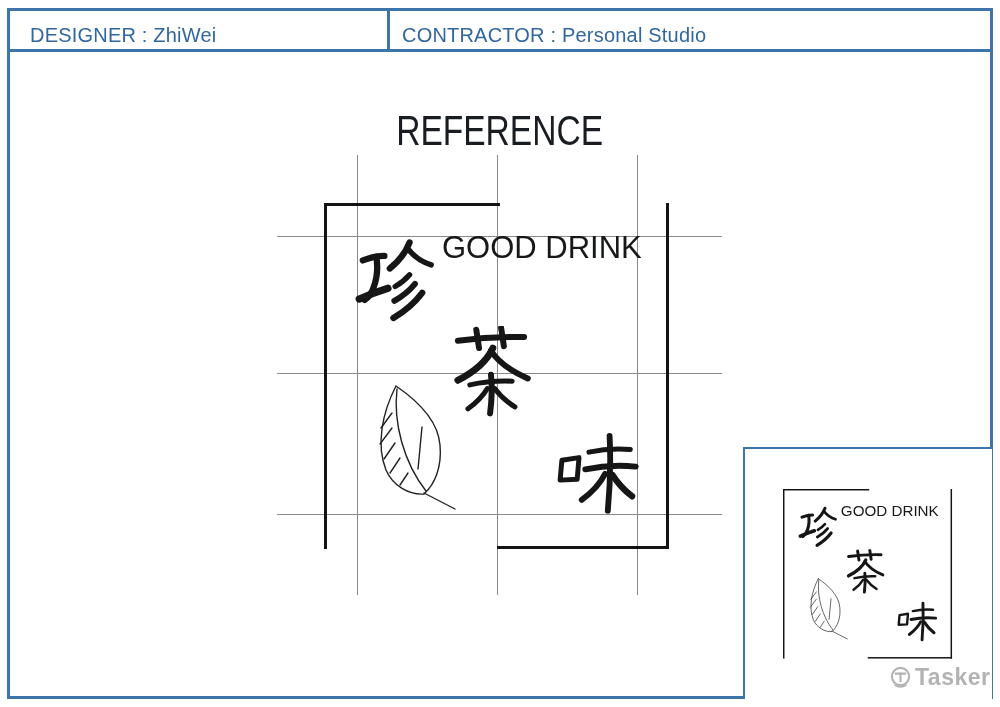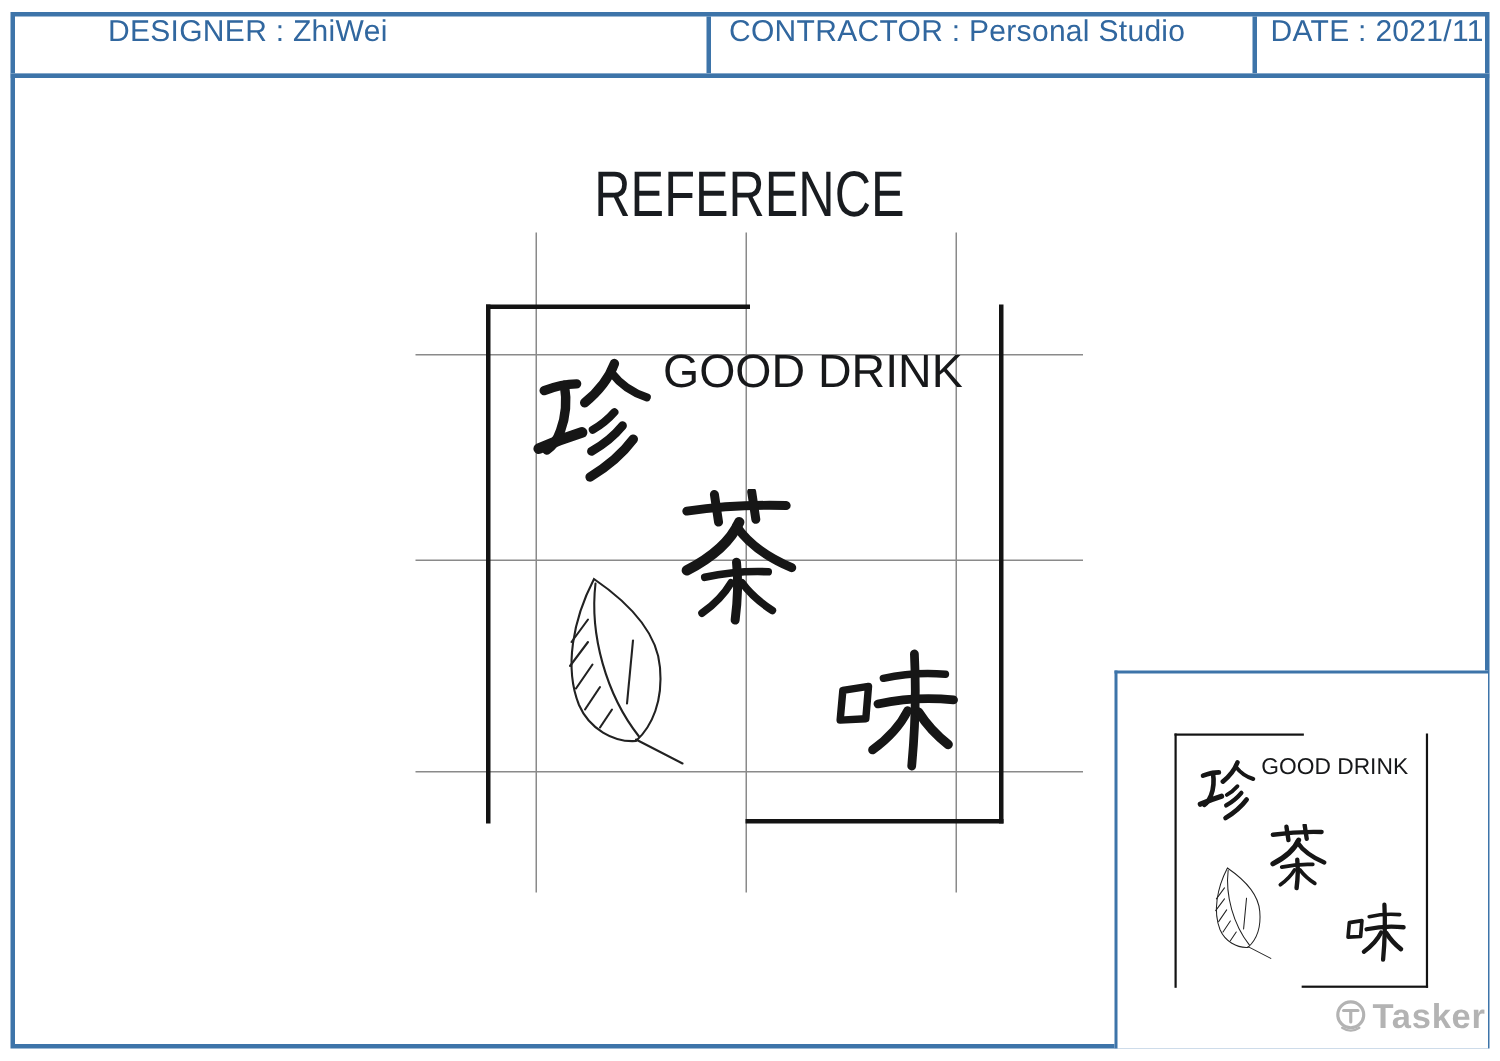--- a/index.html
+++ b/index.html
@@ -2,22 +2,22 @@
 <html><head>
 <meta charset="utf-8">
 <style>
   html,body{margin:0;padding:0;background:#ffffff;}
   .page{position:relative;width:1000px;height:707px;background:#ffffff;overflow:hidden;
         font-family:"Liberation Sans","DejaVu Sans",sans-serif;}
 
   
   .header{position:absolute;left:7px;top:8px;width:986px;height:44px;box-sizing:border-box;
           border:3px solid #3d74a9;display:flex;background:#fff;}
-  .hcell{display:flex;align-items:flex-end;box-sizing:border-box;padding:0 0 16px 20px;
-         color:#31679f;font-size:20px;letter-spacing:.2px;white-space:nowrap;overflow:hidden;margin-left:42px;}
+  .hcell{display:flex;align-items:flex-end;box-sizing:border-box;padding:0 0 2px 20px;
+         color:#31679f;font-size:20px;letter-spacing:.2px;white-space:nowrap;overflow:hidden;}
   .hcell-1{width:377px;}
   .hcell-2{width:322px;border-left:3px solid #3d74a9;padding-left:12px;}
   .hcell-3{flex:1;border-left:3px solid #3d74a9;padding-left:9px;}
 
   
   .main-box{position:absolute;left:7px;top:49px;width:986px;height:650px;box-sizing:border-box;
             border:3px solid #3d74a9;background:#fff;}
 
   .title{position:absolute;left:0;top:107px;width:1000px;text-align:center;
          font-size:43px;line-height:1.1;color:#191c20;}
@@ -114,23 +114,20 @@
 
 <div class="page">
 
   <div class="header">
     <div class="hcell hcell-1">
       <span>DESIGNER : ZhiWei</span>
     </div>
     <div class="hcell hcell-2">
       <span>CONTRACTOR : Personal Studio</span>
     </div>
-    <div class="hcell hcell-3">
-      <span>DATE : 2021/11</span>
-    </div>
   </div>
 
   <div class="main-box"></div>
 
   <div class="title">
     <span>REFERENCE</span>
   </div>
 
   <div class="gv gv1"></div>
   <div class="gv gv2"></div>

